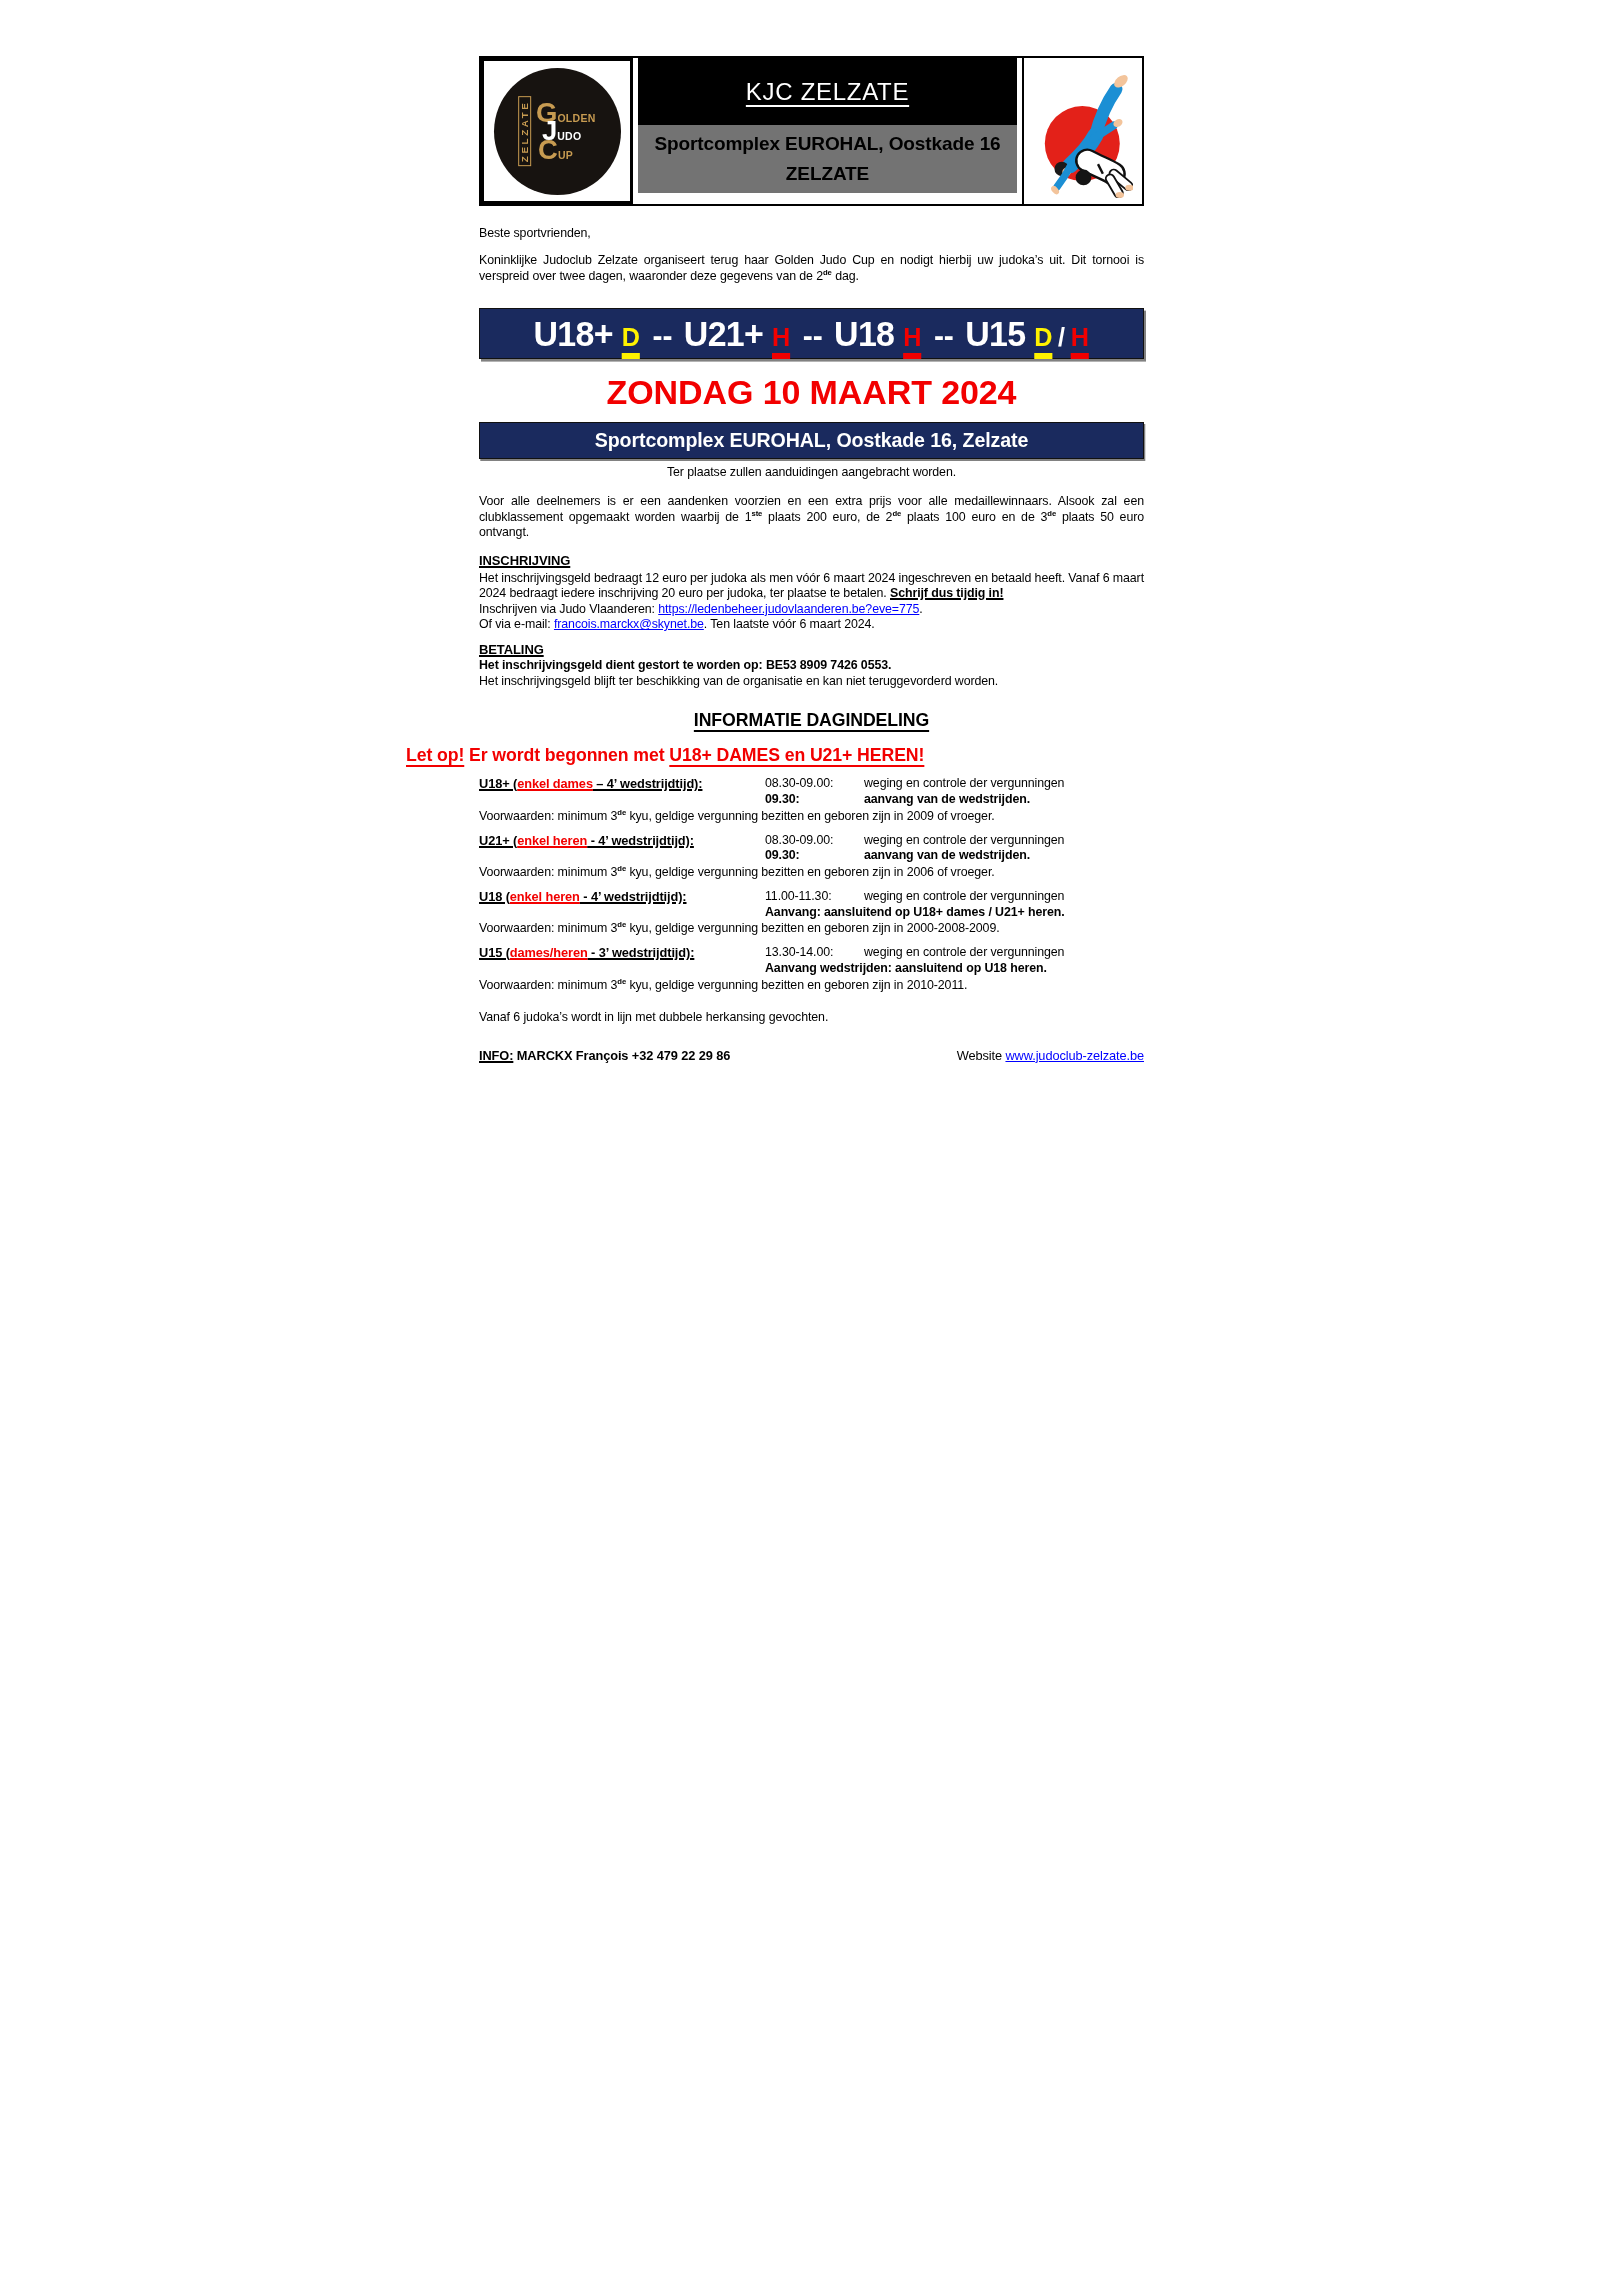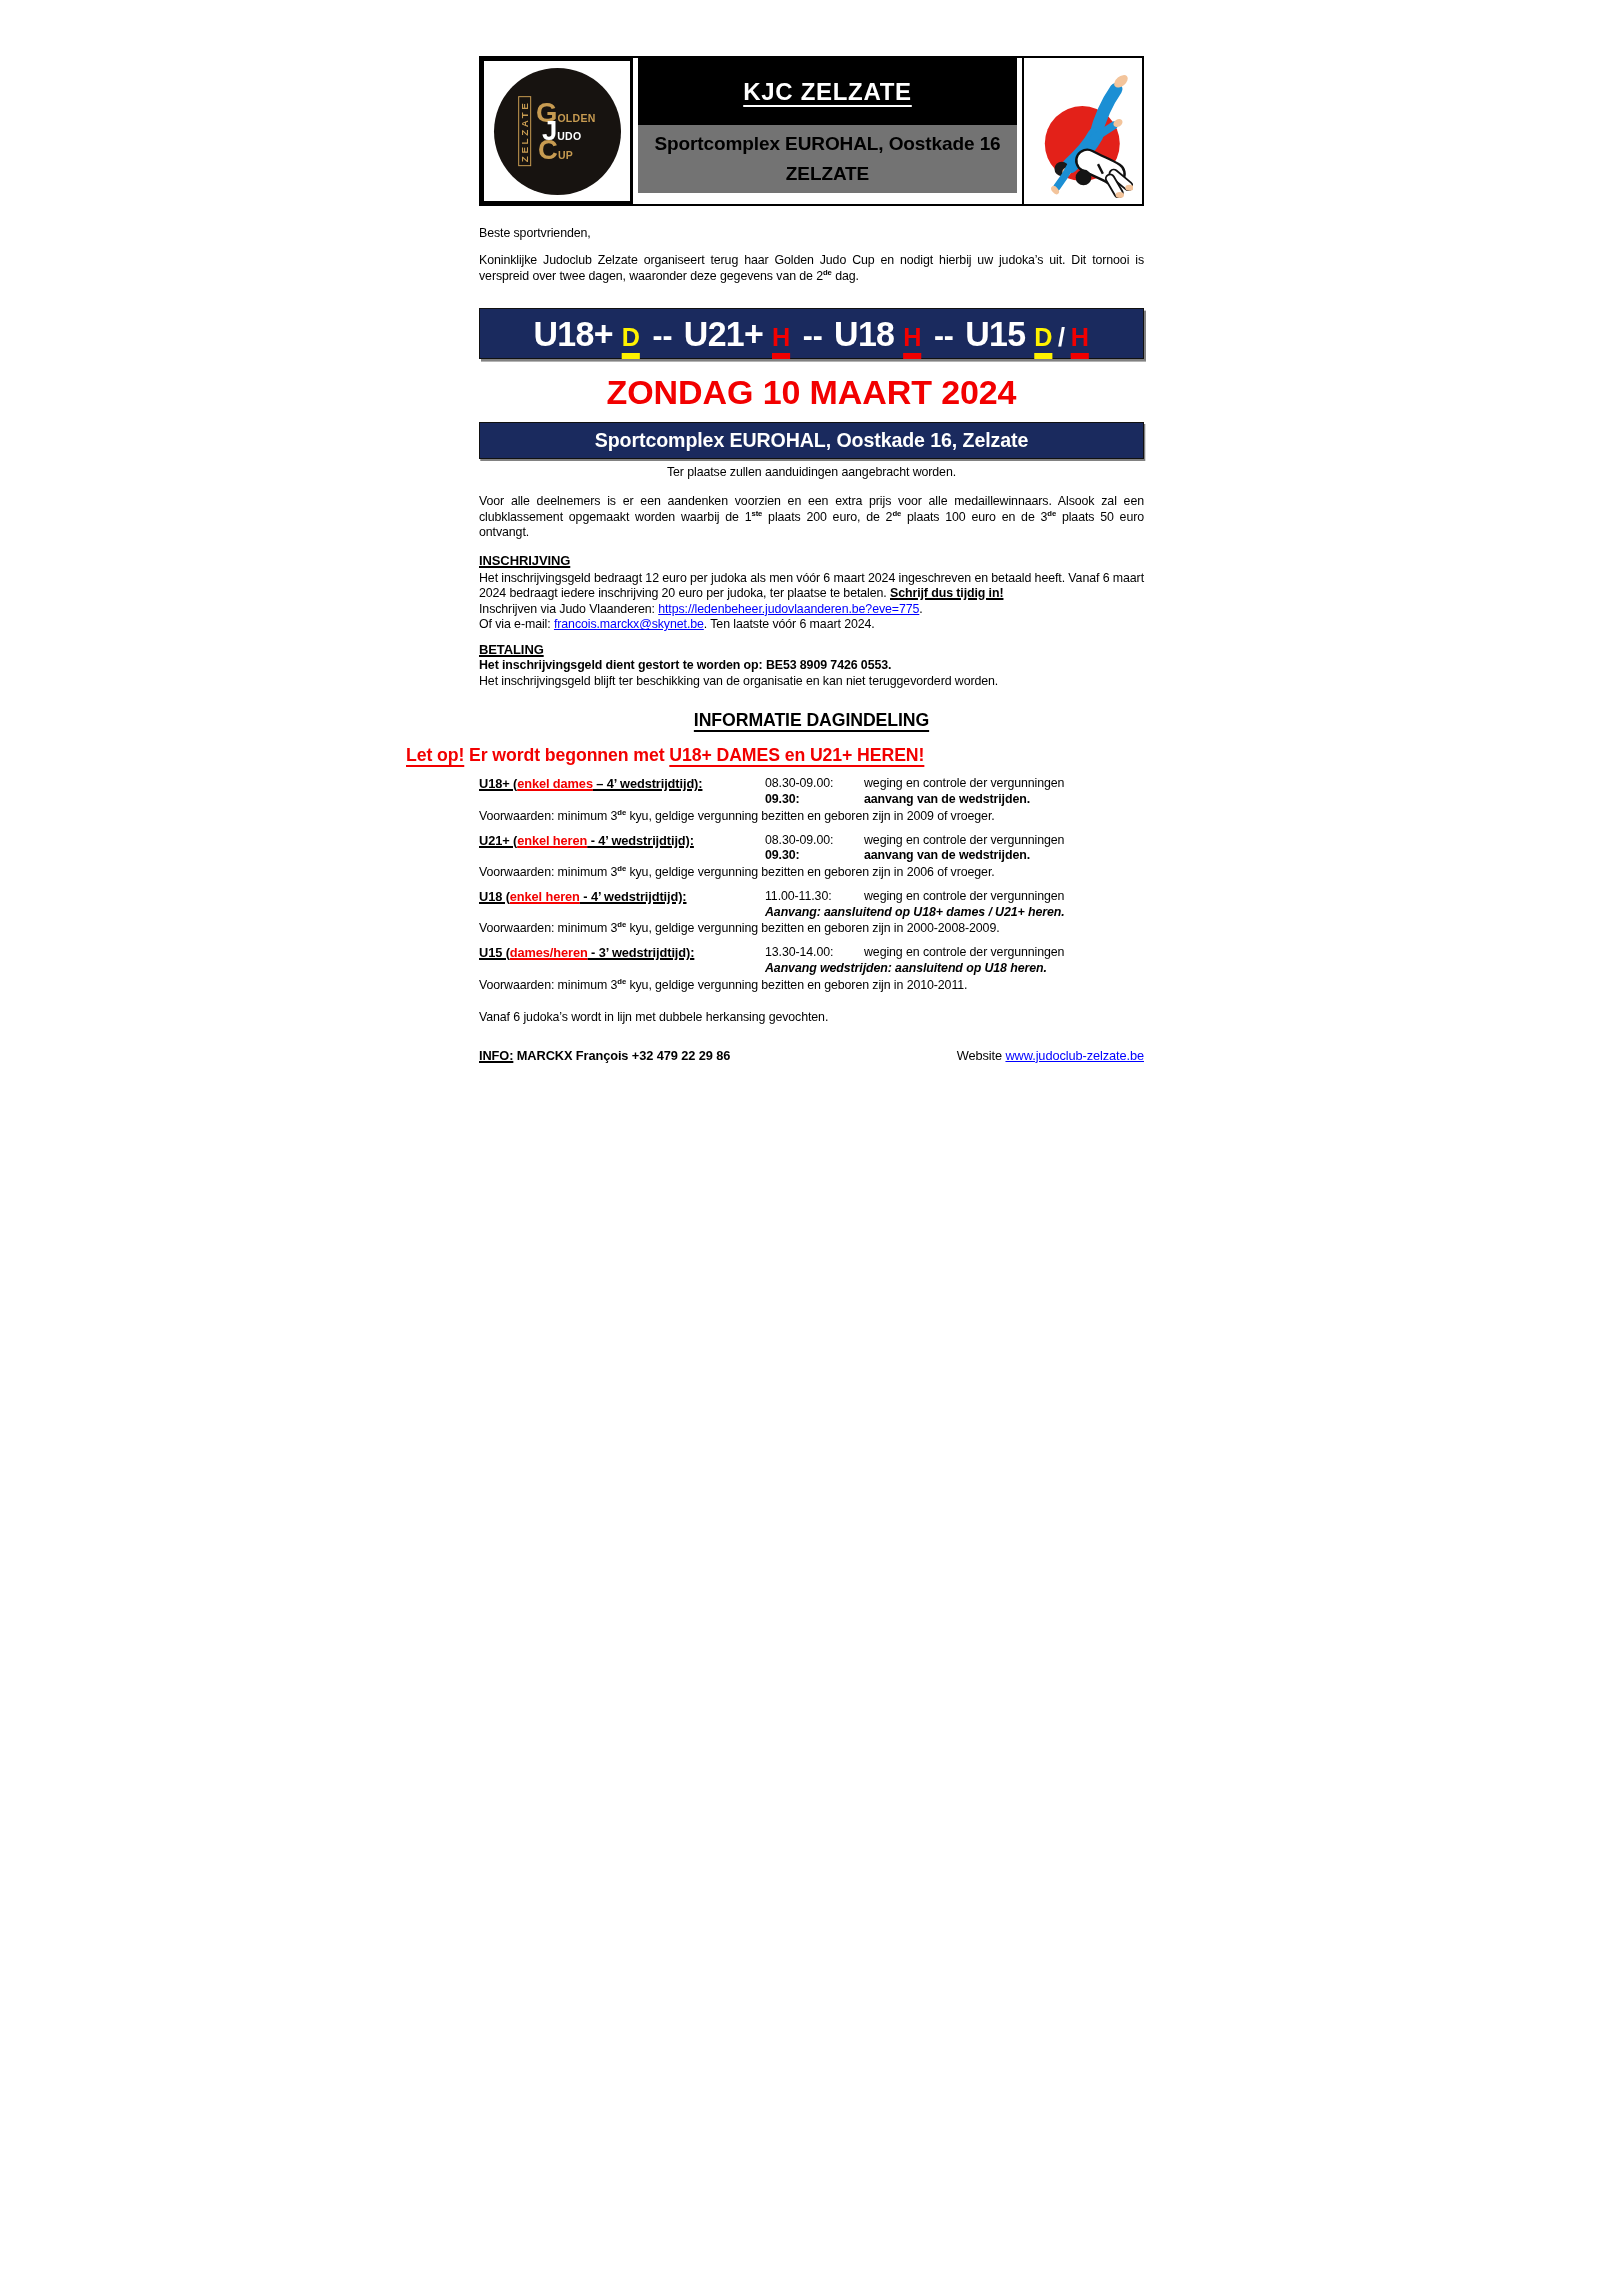--- a/index.html
+++ b/index.html
@@ -21,21 +21,21 @@
   .logo-vert { writing-mode:vertical-rl; transform:rotate(180deg); color:#C79B51; border:1.3px solid #C79B51;
     font-weight:bold; font-size:9.8px; letter-spacing:2.6px; padding:3.3px 0.7px; line-height:1; }
   .logo-words { display:flex; flex-direction:column; }
   .logo-row { display:flex; align-items:baseline; font-weight:bold; color:#C79B51; line-height:0.85; }
   .logo-row .big { font-size:27.5px; }
   .logo-row .rest { font-size:10.5px; letter-spacing:0.3px; }
   .logo-row.judo { color:#fff; margin-top:-4.6px; margin-left:5.9px; }
   .logo-row.cup { margin-top:-4.6px; margin-left:2px; }
   .center-cell { flex:1; border-right:2px solid #000; display:flex; flex-direction:column; padding:0 4.6px; background:#fff; }
   .band-black { background:#000; height:67px; display:flex; align-items:center; justify-content:center; }
-  .band-black .title { color:#fff; font-weight:bold; font-size:24px; letter-spacing:0.7px;
+  .band-black .title { color:#fff; font-weight:normal; font-size:24px; letter-spacing:0.7px;
     text-decoration:underline; text-decoration-thickness:2px; text-underline-offset:5.2px; }
   .band-yellow { background:#737373; height:68px; display:flex; flex-direction:column; align-items:center; justify-content:center; }
   .band-yellow .l1, .band-yellow .l2 { font-weight:bold; font-size:19px; color:#000; }
   .band-yellow .l2 { margin-top:5.9px; }
   .illu-cell { width:118px; display:flex; align-items:center; justify-content:center; background:#fff; }
 
   
   .greeting { margin-top:19.6px; }
   .intro-p { margin-top:5.2px; }
 
@@ -74,21 +74,21 @@
   .warning .u { text-decoration:underline; text-decoration-thickness:2px; text-underline-offset:3.9px; }
 
   
   .sched { margin:10.5px 73px 0; }
   .srow { display:grid; grid-template-columns:286px 1fr; margin-top:8.5px; align-items:start; }
   .srow.first { margin-top:0; }
   .slabel { font-weight:bold; font-size:12.8px; }
   .slabel span { text-decoration:underline; text-decoration-thickness:1.6px; }
   .slabel .red { color:#F20000; }
   .tline { display:grid; grid-template-columns:99px 1fr; }
-  .span2 { grid-column:1 / -1;font-style:italic; }
+  .span2 { grid-column:1 / -1; }
   .voorw { margin-top:1.3px; }
   sup { font-size:0.62em; line-height:0;font-weight:bold; }
 
   .note-line { margin-top:17px; }
 
   
   .footer { margin:22px 73px 0; display:flex; justify-content:space-between; align-items:baseline; font-size:12.8px; }
   .f-left { font-weight:bold; }
   .f-left .u { text-decoration:underline; text-decoration-thickness:1.6px; }
 </style>

